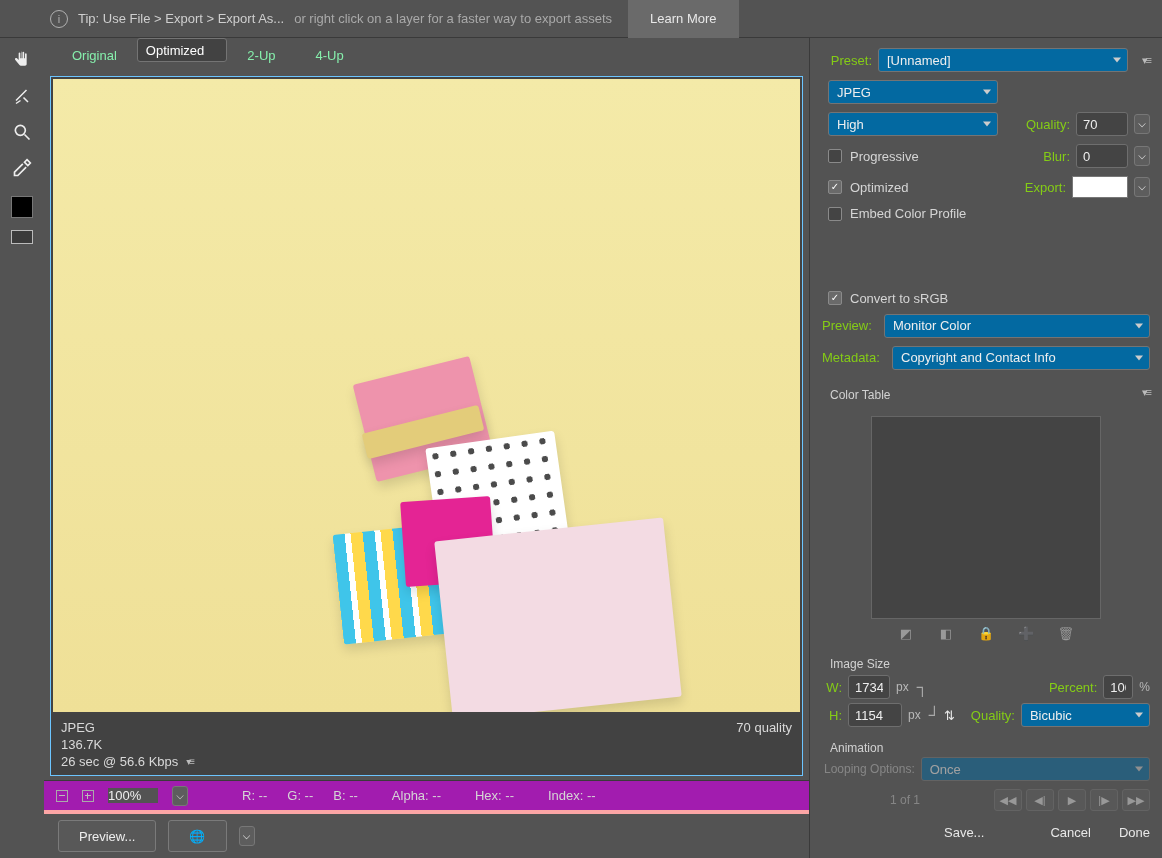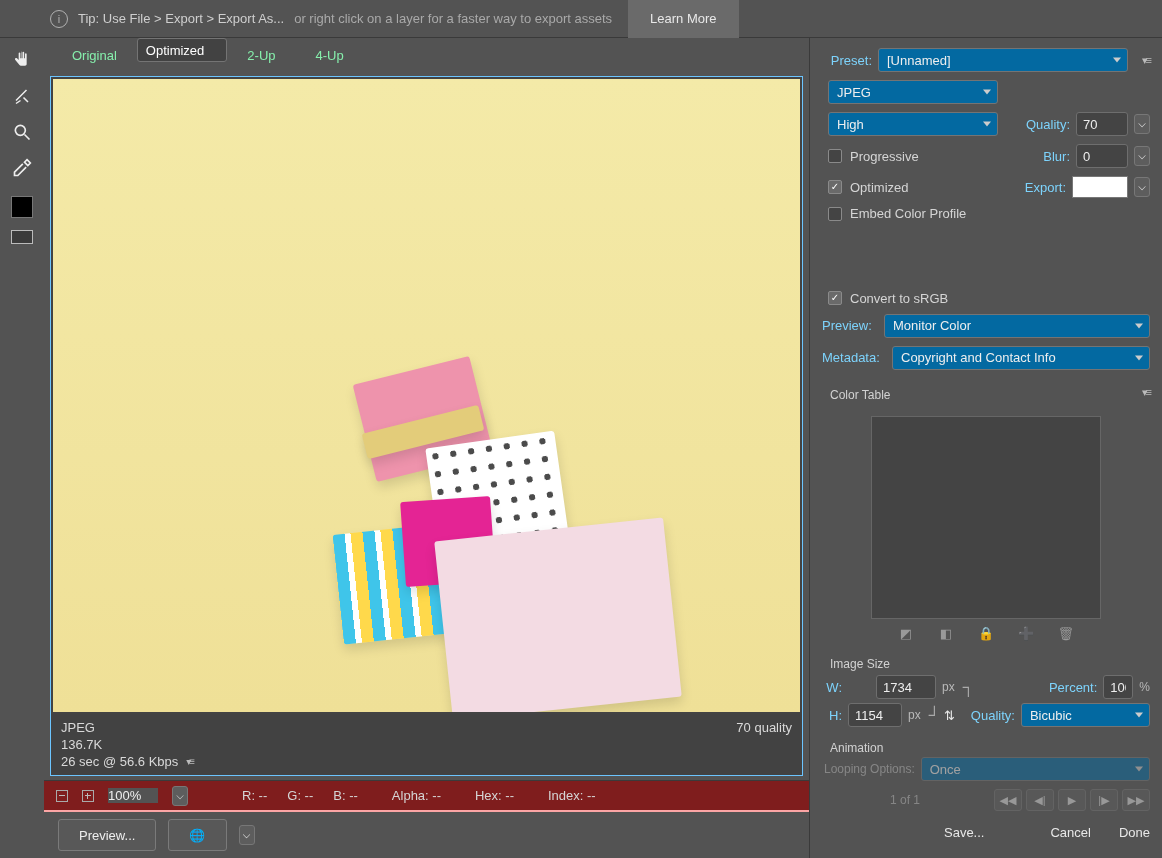--- a/index.html
+++ b/index.html
@@ -30,31 +30,31 @@
   .b2 { width:130px; height:120px; left:380px; top:360px; background:#fff; transform:rotate(-8deg);}
   .b2::after { content:""; position:absolute; inset:0; background-image:radial-gradient(#4b4b4b 3px, transparent 3px); background-size:18px 18px; }
   .b3 { width:90px; height:85px; left:350px; top:420px; background:#e42494; transform:rotate(-4deg);}
   .b4 { width:110px; height:110px; left:285px; top:450px; background:repeating-linear-gradient(90deg,#3fc5ea 0 12px,#fff 12px 18px,#ffd94b 18px 30px); transform:rotate(-6deg);}
   .b5 { width:230px; height:180px; left:390px; top:450px; background:#f3dbe3; transform:rotate(-6deg);}
   .infobar { background:#424242; color:#d9d9d9; padding:6px 10px; font-size:12px; display:flex; justify-content:space-between; }
   .infoleft { display:flex; flex-direction:column; gap:2px; }
   .infoleft .l3 { display:flex; align-items:center; gap:8px;}
   .clrmenu { color:#bbb; font-size:10px; letter-spacing:-2px;}
   .inforight { align-self:flex-start;}
-  .statusbar { height:30px; background:#7f1d1d; display:flex; align-items:center; padding:0 12px; gap:14px; border-top:1px solid #3a3a3a; color:#d5d5d5;}
+  .statusbar { height:30px; background:#a21caf; display:flex; align-items:center; padding:0 12px; gap:14px; border-top:1px solid #3a3a3a; color:#d5d5d5;}
   .sq { width:12px; height:12px; border:1px solid #aaa; display:inline-block; }
   .zoomsel { background:#535353; color:#eee; border:0; min-width:50px;}
   .statusbar .readout span { margin:0 10px; }
   .chev { width:16px; height:20px; border:1px solid #777; background:#5d5d5d; border-radius:3px; font-size:10px; display:flex; align-items:center; justify-content:center;}
-  .footer { height:48px; background:#535353; display:flex; align-items:center; padding:0 14px; gap:12px; border-top:2px solid #fca5a5;}
+  .footer { height:48px; background:#535353; display:flex; align-items:center; padding:0 14px; gap:12px; border-top:4px solid #fca5a5;}
   .footer .btn, .footer .pill { height:32px; border:1px solid #7a7a7a; background:#585858; color:#eee; border-radius:3px; padding:0 20px; display:flex; align-items:center;}
   .footer .pill.round, .saveBtn { border-radius:20px; padding:0 38px; }
   .right { width:352px; background:#535353; display:flex; flex-direction:column; padding:10px 12px; }
   .row { display:flex; align-items:center; margin-bottom:8px; gap:6px; }
-  .lbl { color:#7dd3fc; text-align:right; min-width:50px;}
+  .lbl { color:#84cc16; text-align:right; min-width:50px;}
   select, .sel { background:#0369a1; color:#eee; border:1px solid #747474; height:24px; padding:0 22px 0 8px; border-radius:3px; appearance:none; position:relative;}
   .selwrap { position:relative; display:inline-block;}
   .selwrap::after { content:""; position:absolute; right:7px; top:50%; width:0;height:0;border-left:4px solid transparent;border-right:4px solid transparent;border-top:5px solid #ccc; transform:translateY(-50%);}
   input[type=text] { background:#444; border:1px solid #6e6e6e; color:#eee; height:24px; padding:0 6px; border-radius:3px; }
   .chk { display:flex; align-items:center; gap:8px; color:#d5d5d5;}
   .chk .box { width:14px;height:14px;border:1px solid #8a8a8a;background:#444;border-radius:2px; display:flex; align-items:center; justify-content:center; font-size:10px; color:#fff;}
   .chk .box.checked { background:#6a6a6a; }
   .chk .box.checked::after { content:"✓"; font-size:10px; line-height:1;}
   .swatch { width:56px; height:22px; background:#fff; border:1px solid #777; }
   .menuicon { font-size:11px; letter-spacing:-2px; color:#bbb;}
@@ -235,21 +235,21 @@
         <span>◩</span>
         <span>◧</span>
         <span>🔒</span>
         <span>➕</span>
         <span>🗑</span>
       </div>
 
       <div class="section" style="margin-left:8px">Image Size</div>
       <div class="row" style="margin-top:2px">
         <span class="lbl" style="min-width:20px">W:</span>
-        <input type="text" style="width: 60px; margin-left: 28px;" value="1734">
+        <input type="text" style="width: 42px;" value="1734">
         <span class="smalltxt">px</span>
         <span class="linkbracket" style="margin-left:2px">┐</span>
         <span class="flex1"></span>
         <span class="lbl" style="min-width:56px">Percent:</span>
         <input type="text" style="width: 30px;" value="100">
         <span class="smalltxt">%</span>
       </div>
       <div class="row" style="margin-top:-4px">
         <span class="lbl" style="min-width:20px">H:</span>
         <input type="text" style="width: 54px;" value="1154">

